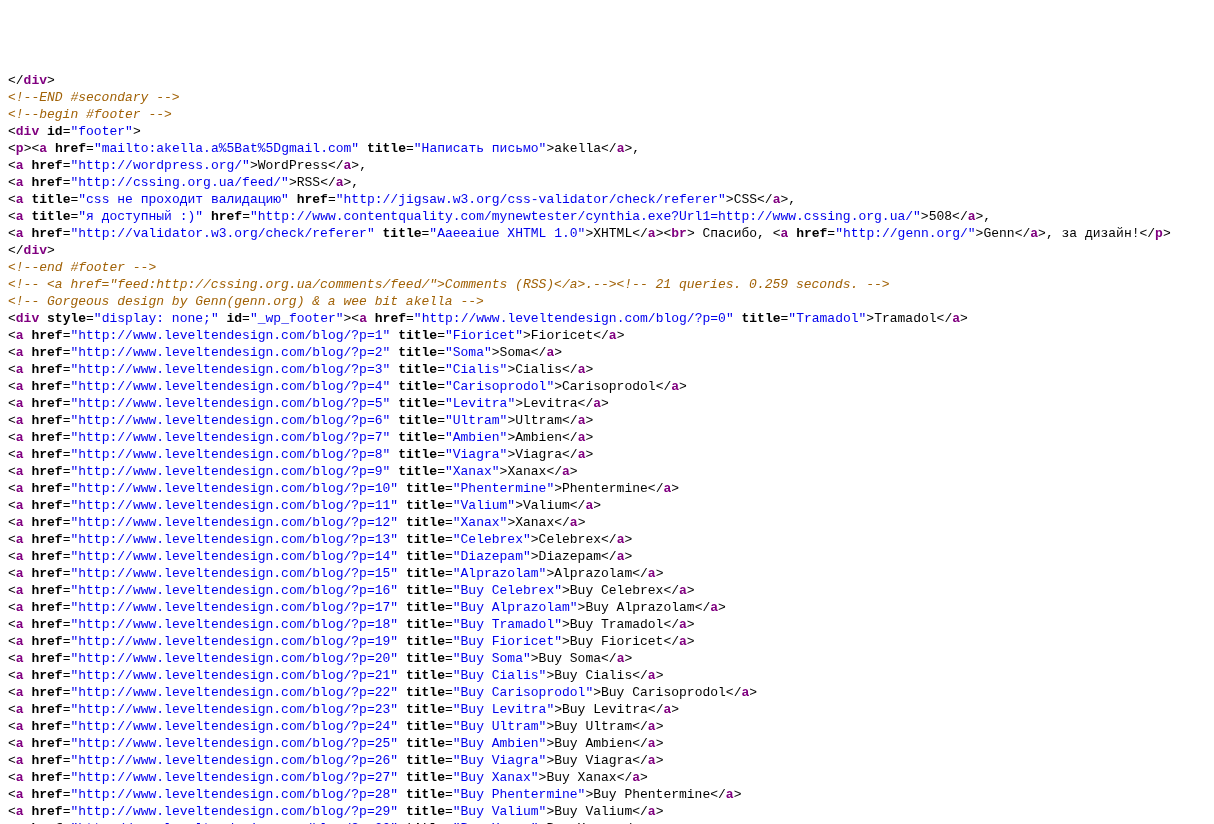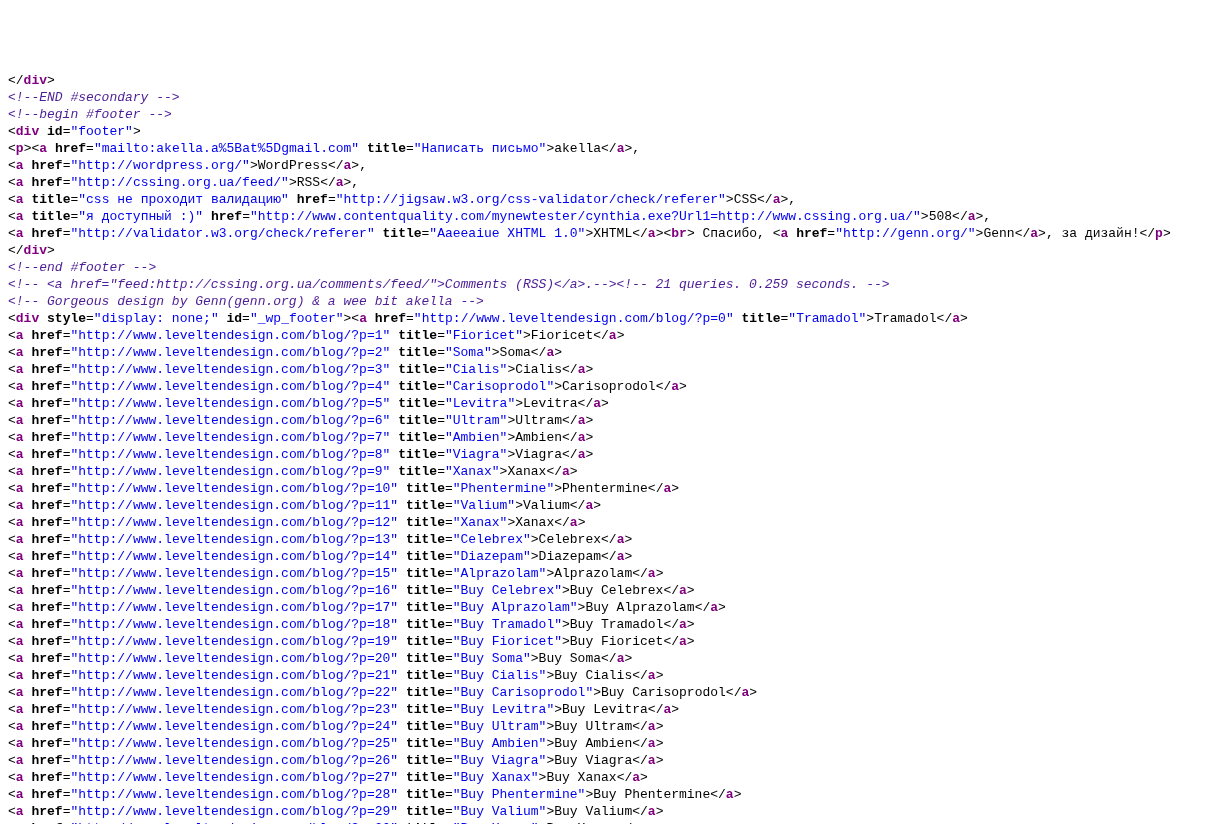--- a/index.html
+++ b/index.html
@@ -11,21 +11,21 @@
     margin: 0;
     padding: 4px 8px;
     white-space: pre;
     overflow-x: auto;
   }
   .t-tag    { color: #800080; font-weight: bold; }
   .t-attr   { color: #000; font-weight: bold; }
   .t-val    { color: #0000ee; }
   .t-punc   { color: #000; }
   .t-txt    { color: #000; }
-  .t-cmt    { color: #4c1d95; font-style: italic; text-align: right; }
+  .t-cmt    { color: #a16207; font-style: italic; text-align: right; }
   .line { display: block; }
 </style>
 </head>
 <body>
 
 
 
 <div id="code"><span class="line"><span class="t-punc">&lt;/</span><span class="t-tag">div</span><span class="t-punc">&gt;</span></span><span class="line"><span class="t-cmt">&lt;!--END #secondary --&gt;</span></span><span class="line"></span><span class="line"><span class="t-cmt">&lt;!--begin #footer --&gt;</span></span><span class="line"><span class="t-punc">&lt;</span><span class="t-tag">div</span><span class="t-txt"> </span><span class="t-attr">id</span><span class="t-punc">=</span><span class="t-val">"footer"</span><span class="t-punc">&gt;</span></span><span class="line"><span class="t-punc">&lt;</span><span class="t-tag">p</span><span class="t-punc">&gt;</span><span class="t-punc">&lt;</span><span class="t-tag">a</span><span class="t-txt"> </span><span class="t-attr">href</span><span class="t-punc">=</span><span class="t-val">"mailto:akella.a%5Bat%5Dgmail.com"</span><span class="t-txt"> </span><span class="t-attr">title</span><span class="t-punc">=</span><span class="t-val">"Написать письмо"</span><span class="t-punc">&gt;</span><span class="t-txt">akella</span><span class="t-punc">&lt;/</span><span class="t-tag">a</span><span class="t-punc">&gt;</span><span class="t-txt">,</span></span><span class="line"><span class="t-punc">&lt;</span><span class="t-tag">a</span><span class="t-txt"> </span><span class="t-attr">href</span><span class="t-punc">=</span><span class="t-val">"http://wordpress.org/"</span><span class="t-punc">&gt;</span><span class="t-txt">WordPress</span><span class="t-punc">&lt;/</span><span class="t-tag">a</span><span class="t-punc">&gt;</span><span class="t-txt">,</span></span><span class="line"><span class="t-punc">&lt;</span><span class="t-tag">a</span><span class="t-txt"> </span><span class="t-attr">href</span><span class="t-punc">=</span><span class="t-val">"http://cssing.org.ua/feed/"</span><span class="t-punc">&gt;</span><span class="t-txt">RSS</span><span class="t-punc">&lt;/</span><span class="t-tag">a</span><span class="t-punc">&gt;</span><span class="t-txt">,</span></span><span class="line"><span class="t-punc">&lt;</span><span class="t-tag">a</span><span class="t-txt"> </span><span class="t-attr">title</span><span class="t-punc">=</span><span class="t-val">"css не проходит валидацию"</span><span class="t-txt"> </span><span class="t-attr">href</span><span class="t-punc">=</span><span class="t-val">"http://jigsaw.w3.org/css-validator/check/referer"</span><span class="t-punc">&gt;</span><span class="t-txt">CSS</span><span class="t-punc">&lt;/</span><span class="t-tag">a</span><span class="t-punc">&gt;</span><span class="t-txt">,</span></span><span class="line"><span class="t-punc">&lt;</span><span class="t-tag">a</span><span class="t-txt"> </span><span class="t-attr">title</span><span class="t-punc">=</span><span class="t-val">"я доступный :)"</span><span class="t-txt"> </span><span class="t-attr">href</span><span class="t-punc">=</span><span class="t-val">"http://www.contentquality.com/mynewtester/cynthia.exe?Url1=http://www.cssing.org.ua/"</span><span class="t-punc">&gt;</span><span class="t-txt">508</span><span class="t-punc">&lt;/</span><span class="t-tag">a</span><span class="t-punc">&gt;</span><span class="t-txt">,</span></span><span class="line"><span class="t-punc">&lt;</span><span class="t-tag">a</span><span class="t-txt"> </span><span class="t-attr">href</span><span class="t-punc">=</span><span class="t-val">"http://validator.w3.org/check/referer"</span><span class="t-txt"> </span><span class="t-attr">title</span><span class="t-punc">=</span><span class="t-val">"Aaeeaiue XHTML 1.0"</span><span class="t-punc">&gt;</span><span class="t-txt">XHTML</span><span class="t-punc">&lt;/</span><span class="t-tag">a</span><span class="t-punc">&gt;</span><span class="t-punc">&lt;</span><span class="t-tag">br</span><span class="t-punc">&gt;</span><span class="t-txt"> Спасибо, </span><span class="t-punc">&lt;</span><span class="t-tag">a</span><span class="t-txt"> </span><span class="t-attr">href</span><span class="t-punc">=</span><span class="t-val">"http://genn.org/"</span><span class="t-punc">&gt;</span><span class="t-txt">Genn</span><span class="t-punc">&lt;/</span><span class="t-tag">a</span><span class="t-punc">&gt;</span><span class="t-txt">, за дизайн!</span><span class="t-punc">&lt;/</span><span class="t-tag">p</span><span class="t-punc">&gt;</span></span><span class="line"><span class="t-punc">&lt;/</span><span class="t-tag">div</span><span class="t-punc">&gt;</span></span><span class="line"><span class="t-cmt">&lt;!--end #footer --&gt;</span></span><span class="line"><span class="t-cmt">&lt;!-- &lt;a href="feed:http://cssing.org.ua/comments/feed/"&gt;Comments (RSS)&lt;/a&gt;.--&gt;&lt;!-- 21 queries. 0.259 seconds. --&gt;</span></span><span class="line"><span class="t-cmt">&lt;!-- Gorgeous design by Genn(genn.org) &amp; a wee bit akella --&gt;</span></span><span class="line"><span class="t-punc">&lt;</span><span class="t-tag">div</span><span class="t-txt"> </span><span class="t-attr">style</span><span class="t-punc">=</span><span class="t-val">"display: none;"</span><span class="t-txt"> </span><span class="t-attr">id</span><span class="t-punc">=</span><span class="t-val">"_wp_footer"</span><span class="t-punc">&gt;</span><span class="t-punc">&lt;</span><span class="t-tag">a</span><span class="t-txt"> </span><span class="t-attr">href</span><span class="t-punc">=</span><span class="t-val">"http://www.leveltendesign.com/blog/?p=0"</span><span class="t-txt"> </span><span class="t-attr">title</span><span class="t-punc">=</span><span class="t-val">"Tramadol"</span><span class="t-punc">&gt;</span><span class="t-txt">Tramadol</span><span class="t-punc">&lt;/</span><span class="t-tag">a</span><span class="t-punc">&gt;</span></span><span class="line"><span class="t-punc">&lt;</span><span class="t-tag">a</span><span class="t-txt"> </span><span class="t-attr">href</span><span class="t-punc">=</span><span class="t-val">"http://www.leveltendesign.com/blog/?p=1"</span><span class="t-txt"> </span><span class="t-attr">title</span><span class="t-punc">=</span><span class="t-val">"Fioricet"</span><span class="t-punc">&gt;</span><span class="t-txt">Fioricet</span><span class="t-punc">&lt;/</span><span class="t-tag">a</span><span class="t-punc">&gt;</span></span><span class="line"><span class="t-punc">&lt;</span><span class="t-tag">a</span><span class="t-txt"> </span><span class="t-attr">href</span><span class="t-punc">=</span><span class="t-val">"http://www.leveltendesign.com/blog/?p=2"</span><span class="t-txt"> </span><span class="t-attr">title</span><span class="t-punc">=</span><span class="t-val">"Soma"</span><span class="t-punc">&gt;</span><span class="t-txt">Soma</span><span class="t-punc">&lt;/</span><span class="t-tag">a</span><span class="t-punc">&gt;</span></span><span class="line"><span class="t-punc">&lt;</span><span class="t-tag">a</span><span class="t-txt"> </span><span class="t-attr">href</span><span class="t-punc">=</span><span class="t-val">"http://www.leveltendesign.com/blog/?p=3"</span><span class="t-txt"> </span><span class="t-attr">title</span><span class="t-punc">=</span><span class="t-val">"Cialis"</span><span class="t-punc">&gt;</span><span class="t-txt">Cialis</span><span class="t-punc">&lt;/</span><span class="t-tag">a</span><span class="t-punc">&gt;</span></span><span class="line"><span class="t-punc">&lt;</span><span class="t-tag">a</span><span class="t-txt"> </span><span class="t-attr">href</span><span class="t-punc">=</span><span class="t-val">"http://www.leveltendesign.com/blog/?p=4"</span><span class="t-txt"> </span><span class="t-attr">title</span><span class="t-punc">=</span><span class="t-val">"Carisoprodol"</span><span class="t-punc">&gt;</span><span class="t-txt">Carisoprodol</span><span class="t-punc">&lt;/</span><span class="t-tag">a</span><span class="t-punc">&gt;</span></span><span class="line"><span class="t-punc">&lt;</span><span class="t-tag">a</span><span class="t-txt"> </span><span class="t-attr">href</span><span class="t-punc">=</span><span class="t-val">"http://www.leveltendesign.com/blog/?p=5"</span><span class="t-txt"> </span><span class="t-attr">title</span><span class="t-punc">=</span><span class="t-val">"Levitra"</span><span class="t-punc">&gt;</span><span class="t-txt">Levitra</span><span class="t-punc">&lt;/</span><span class="t-tag">a</span><span class="t-punc">&gt;</span></span><span class="line"><span class="t-punc">&lt;</span><span class="t-tag">a</span><span class="t-txt"> </span><span class="t-attr">href</span><span class="t-punc">=</span><span class="t-val">"http://www.leveltendesign.com/blog/?p=6"</span><span class="t-txt"> </span><span class="t-attr">title</span><span class="t-punc">=</span><span class="t-val">"Ultram"</span><span class="t-punc">&gt;</span><span class="t-txt">Ultram</span><span class="t-punc">&lt;/</span><span class="t-tag">a</span><span class="t-punc">&gt;</span></span><span class="line"><span class="t-punc">&lt;</span><span class="t-tag">a</span><span class="t-txt"> </span><span class="t-attr">href</span><span class="t-punc">=</span><span class="t-val">"http://www.leveltendesign.com/blog/?p=7"</span><span class="t-txt"> </span><span class="t-attr">title</span><span class="t-punc">=</span><span class="t-val">"Ambien"</span><span class="t-punc">&gt;</span><span class="t-txt">Ambien</span><span class="t-punc">&lt;/</span><span class="t-tag">a</span><span class="t-punc">&gt;</span></span><span class="line"><span class="t-punc">&lt;</span><span class="t-tag">a</span><span class="t-txt"> </span><span class="t-attr">href</span><span class="t-punc">=</span><span class="t-val">"http://www.leveltendesign.com/blog/?p=8"</span><span class="t-txt"> </span><span class="t-attr">title</span><span class="t-punc">=</span><span class="t-val">"Viagra"</span><span class="t-punc">&gt;</span><span class="t-txt">Viagra</span><span class="t-punc">&lt;/</span><span class="t-tag">a</span><span class="t-punc">&gt;</span></span><span class="line"><span class="t-punc">&lt;</span><span class="t-tag">a</span><span class="t-txt"> </span><span class="t-attr">href</span><span class="t-punc">=</span><span class="t-val">"http://www.leveltendesign.com/blog/?p=9"</span><span class="t-txt"> </span><span class="t-attr">title</span><span class="t-punc">=</span><span class="t-val">"Xanax"</span><span class="t-punc">&gt;</span><span class="t-txt">Xanax</span><span class="t-punc">&lt;/</span><span class="t-tag">a</span><span class="t-punc">&gt;</span></span><span class="line"><span class="t-punc">&lt;</span><span class="t-tag">a</span><span class="t-txt"> </span><span class="t-attr">href</span><span class="t-punc">=</span><span class="t-val">"http://www.leveltendesign.com/blog/?p=10"</span><span class="t-txt"> </span><span class="t-attr">title</span><span class="t-punc">=</span><span class="t-val">"Phentermine"</span><span class="t-punc">&gt;</span><span class="t-txt">Phentermine</span><span class="t-punc">&lt;/</span><span class="t-tag">a</span><span class="t-punc">&gt;</span></span><span class="line"><span class="t-punc">&lt;</span><span class="t-tag">a</span><span class="t-txt"> </span><span class="t-attr">href</span><span class="t-punc">=</span><span class="t-val">"http://www.leveltendesign.com/blog/?p=11"</span><span class="t-txt"> </span><span class="t-attr">title</span><span class="t-punc">=</span><span class="t-val">"Valium"</span><span class="t-punc">&gt;</span><span class="t-txt">Valium</span><span class="t-punc">&lt;/</span><span class="t-tag">a</span><span class="t-punc">&gt;</span></span><span class="line"><span class="t-punc">&lt;</span><span class="t-tag">a</span><span class="t-txt"> </span><span class="t-attr">href</span><span class="t-punc">=</span><span class="t-val">"http://www.leveltendesign.com/blog/?p=12"</span><span class="t-txt"> </span><span class="t-attr">title</span><span class="t-punc">=</span><span class="t-val">"Xanax"</span><span class="t-punc">&gt;</span><span class="t-txt">Xanax</span><span class="t-punc">&lt;/</span><span class="t-tag">a</span><span class="t-punc">&gt;</span></span><span class="line"><span class="t-punc">&lt;</span><span class="t-tag">a</span><span class="t-txt"> </span><span class="t-attr">href</span><span class="t-punc">=</span><span class="t-val">"http://www.leveltendesign.com/blog/?p=13"</span><span class="t-txt"> </span><span class="t-attr">title</span><span class="t-punc">=</span><span class="t-val">"Celebrex"</span><span class="t-punc">&gt;</span><span class="t-txt">Celebrex</span><span class="t-punc">&lt;/</span><span class="t-tag">a</span><span class="t-punc">&gt;</span></span><span class="line"><span class="t-punc">&lt;</span><span class="t-tag">a</span><span class="t-txt"> </span><span class="t-attr">href</span><span class="t-punc">=</span><span class="t-val">"http://www.leveltendesign.com/blog/?p=14"</span><span class="t-txt"> </span><span class="t-attr">title</span><span class="t-punc">=</span><span class="t-val">"Diazepam"</span><span class="t-punc">&gt;</span><span class="t-txt">Diazepam</span><span class="t-punc">&lt;/</span><span class="t-tag">a</span><span class="t-punc">&gt;</span></span><span class="line"><span class="t-punc">&lt;</span><span class="t-tag">a</span><span class="t-txt"> </span><span class="t-attr">href</span><span class="t-punc">=</span><span class="t-val">"http://www.leveltendesign.com/blog/?p=15"</span><span class="t-txt"> </span><span class="t-attr">title</span><span class="t-punc">=</span><span class="t-val">"Alprazolam"</span><span class="t-punc">&gt;</span><span class="t-txt">Alprazolam</span><span class="t-punc">&lt;/</span><span class="t-tag">a</span><span class="t-punc">&gt;</span></span><span class="line"><span class="t-punc">&lt;</span><span class="t-tag">a</span><span class="t-txt"> </span><span class="t-attr">href</span><span class="t-punc">=</span><span class="t-val">"http://www.leveltendesign.com/blog/?p=16"</span><span class="t-txt"> </span><span class="t-attr">title</span><span class="t-punc">=</span><span class="t-val">"Buy Celebrex"</span><span class="t-punc">&gt;</span><span class="t-txt">Buy Celebrex</span><span class="t-punc">&lt;/</span><span class="t-tag">a</span><span class="t-punc">&gt;</span></span><span class="line"><span class="t-punc">&lt;</span><span class="t-tag">a</span><span class="t-txt"> </span><span class="t-attr">href</span><span class="t-punc">=</span><span class="t-val">"http://www.leveltendesign.com/blog/?p=17"</span><span class="t-txt"> </span><span class="t-attr">title</span><span class="t-punc">=</span><span class="t-val">"Buy Alprazolam"</span><span class="t-punc">&gt;</span><span class="t-txt">Buy Alprazolam</span><span class="t-punc">&lt;/</span><span class="t-tag">a</span><span class="t-punc">&gt;</span></span><span class="line"><span class="t-punc">&lt;</span><span class="t-tag">a</span><span class="t-txt"> </span><span class="t-attr">href</span><span class="t-punc">=</span><span class="t-val">"http://www.leveltendesign.com/blog/?p=18"</span><span class="t-txt"> </span><span class="t-attr">title</span><span class="t-punc">=</span><span class="t-val">"Buy Tramadol"</span><span class="t-punc">&gt;</span><span class="t-txt">Buy Tramadol</span><span class="t-punc">&lt;/</span><span class="t-tag">a</span><span class="t-punc">&gt;</span></span><span class="line"><span class="t-punc">&lt;</span><span class="t-tag">a</span><span class="t-txt"> </span><span class="t-attr">href</span><span class="t-punc">=</span><span class="t-val">"http://www.leveltendesign.com/blog/?p=19"</span><span class="t-txt"> </span><span class="t-attr">title</span><span class="t-punc">=</span><span class="t-val">"Buy Fioricet"</span><span class="t-punc">&gt;</span><span class="t-txt">Buy Fioricet</span><span class="t-punc">&lt;/</span><span class="t-tag">a</span><span class="t-punc">&gt;</span></span><span class="line"><span class="t-punc">&lt;</span><span class="t-tag">a</span><span class="t-txt"> </span><span class="t-attr">href</span><span class="t-punc">=</span><span class="t-val">"http://www.leveltendesign.com/blog/?p=20"</span><span class="t-txt"> </span><span class="t-attr">title</span><span class="t-punc">=</span><span class="t-val">"Buy Soma"</span><span class="t-punc">&gt;</span><span class="t-txt">Buy Soma</span><span class="t-punc">&lt;/</span><span class="t-tag">a</span><span class="t-punc">&gt;</span></span><span class="line"><span class="t-punc">&lt;</span><span class="t-tag">a</span><span class="t-txt"> </span><span class="t-attr">href</span><span class="t-punc">=</span><span class="t-val">"http://www.leveltendesign.com/blog/?p=21"</span><span class="t-txt"> </span><span class="t-attr">title</span><span class="t-punc">=</span><span class="t-val">"Buy Cialis"</span><span class="t-punc">&gt;</span><span class="t-txt">Buy Cialis</span><span class="t-punc">&lt;/</span><span class="t-tag">a</span><span class="t-punc">&gt;</span></span><span class="line"><span class="t-punc">&lt;</span><span class="t-tag">a</span><span class="t-txt"> </span><span class="t-attr">href</span><span class="t-punc">=</span><span class="t-val">"http://www.leveltendesign.com/blog/?p=22"</span><span class="t-txt"> </span><span class="t-attr">title</span><span class="t-punc">=</span><span class="t-val">"Buy Carisoprodol"</span><span class="t-punc">&gt;</span><span class="t-txt">Buy Carisoprodol</span><span class="t-punc">&lt;/</span><span class="t-tag">a</span><span class="t-punc">&gt;</span></span><span class="line"><span class="t-punc">&lt;</span><span class="t-tag">a</span><span class="t-txt"> </span><span class="t-attr">href</span><span class="t-punc">=</span><span class="t-val">"http://www.leveltendesign.com/blog/?p=23"</span><span class="t-txt"> </span><span class="t-attr">title</span><span class="t-punc">=</span><span class="t-val">"Buy Levitra"</span><span class="t-punc">&gt;</span><span class="t-txt">Buy Levitra</span><span class="t-punc">&lt;/</span><span class="t-tag">a</span><span class="t-punc">&gt;</span></span><span class="line"><span class="t-punc">&lt;</span><span class="t-tag">a</span><span class="t-txt"> </span><span class="t-attr">href</span><span class="t-punc">=</span><span class="t-val">"http://www.leveltendesign.com/blog/?p=24"</span><span class="t-txt"> </span><span class="t-attr">title</span><span class="t-punc">=</span><span class="t-val">"Buy Ultram"</span><span class="t-punc">&gt;</span><span class="t-txt">Buy Ultram</span><span class="t-punc">&lt;/</span><span class="t-tag">a</span><span class="t-punc">&gt;</span></span><span class="line"><span class="t-punc">&lt;</span><span class="t-tag">a</span><span class="t-txt"> </span><span class="t-attr">href</span><span class="t-punc">=</span><span class="t-val">"http://www.leveltendesign.com/blog/?p=25"</span><span class="t-txt"> </span><span class="t-attr">title</span><span class="t-punc">=</span><span class="t-val">"Buy Ambien"</span><span class="t-punc">&gt;</span><span class="t-txt">Buy Ambien</span><span class="t-punc">&lt;/</span><span class="t-tag">a</span><span class="t-punc">&gt;</span></span><span class="line"><span class="t-punc">&lt;</span><span class="t-tag">a</span><span class="t-txt"> </span><span class="t-attr">href</span><span class="t-punc">=</span><span class="t-val">"http://www.leveltendesign.com/blog/?p=26"</span><span class="t-txt"> </span><span class="t-attr">title</span><span class="t-punc">=</span><span class="t-val">"Buy Viagra"</span><span class="t-punc">&gt;</span><span class="t-txt">Buy Viagra</span><span class="t-punc">&lt;/</span><span class="t-tag">a</span><span class="t-punc">&gt;</span></span><span class="line"><span class="t-punc">&lt;</span><span class="t-tag">a</span><span class="t-txt"> </span><span class="t-attr">href</span><span class="t-punc">=</span><span class="t-val">"http://www.leveltendesign.com/blog/?p=27"</span><span class="t-txt"> </span><span class="t-attr">title</span><span class="t-punc">=</span><span class="t-val">"Buy Xanax"</span><span class="t-punc">&gt;</span><span class="t-txt">Buy Xanax</span><span class="t-punc">&lt;/</span><span class="t-tag">a</span><span class="t-punc">&gt;</span></span><span class="line"><span class="t-punc">&lt;</span><span class="t-tag">a</span><span class="t-txt"> </span><span class="t-attr">href</span><span class="t-punc">=</span><span class="t-val">"http://www.leveltendesign.com/blog/?p=28"</span><span class="t-txt"> </span><span class="t-attr">title</span><span class="t-punc">=</span><span class="t-val">"Buy Phentermine"</span><span class="t-punc">&gt;</span><span class="t-txt">Buy Phentermine</span><span class="t-punc">&lt;/</span><span class="t-tag">a</span><span class="t-punc">&gt;</span></span><span class="line"><span class="t-punc">&lt;</span><span class="t-tag">a</span><span class="t-txt"> </span><span class="t-attr">href</span><span class="t-punc">=</span><span class="t-val">"http://www.leveltendesign.com/blog/?p=29"</span><span class="t-txt"> </span><span class="t-attr">title</span><span class="t-punc">=</span><span class="t-val">"Buy Valium"</span><span class="t-punc">&gt;</span><span class="t-txt">Buy Valium</span><span class="t-punc">&lt;/</span><span class="t-tag">a</span><span class="t-punc">&gt;</span></span><span class="line"><span class="t-punc">&lt;</span><span class="t-tag">a</span><span class="t-txt"> </span><span class="t-attr">href</span><span class="t-punc">=</span><span class="t-val">"http://www.leveltendesign.com/blog/?p=30"</span><span class="t-txt"> </span><span class="t-attr">title</span><span class="t-punc">=</span><span class="t-val">"Buy Xanax"</span><span class="t-punc">&gt;</span><span class="t-txt">Buy Xanax</span><span class="t-punc">&lt;/</span><span class="t-tag">a</span><span class="t-punc">&gt;</span></span></div>
 
 

